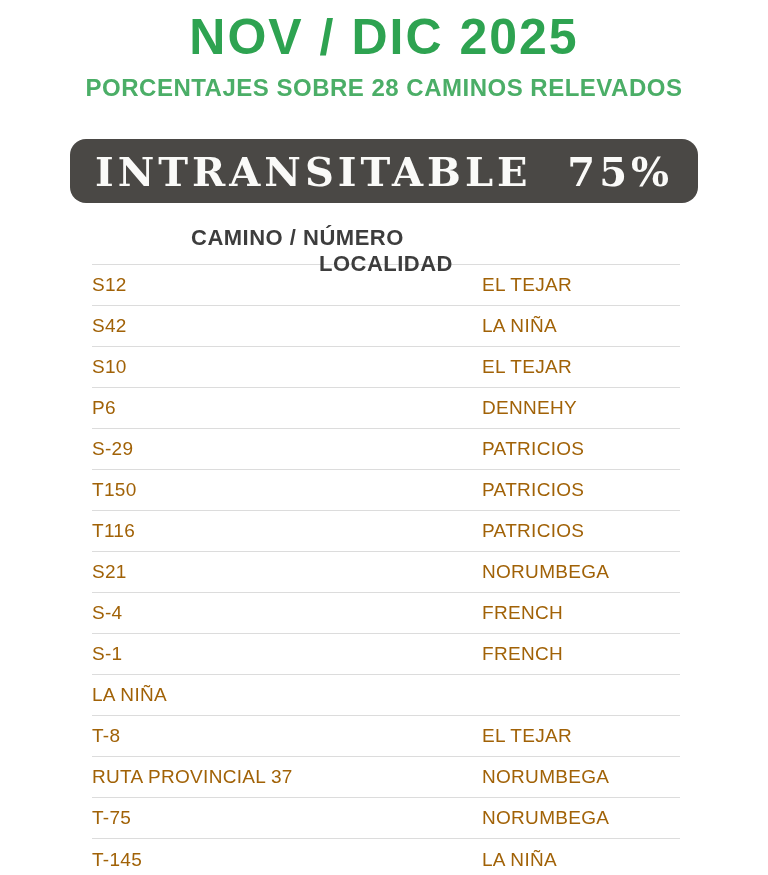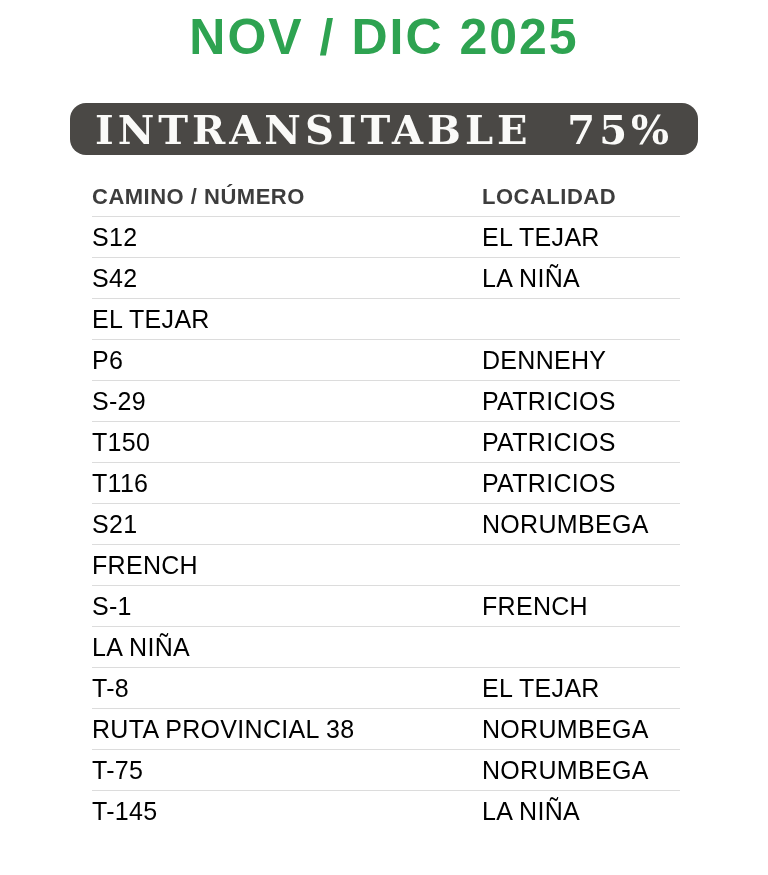--- a/index.html
+++ b/index.html
@@ -26,21 +26,21 @@
       font-size: 24px;
       line-height: 28px;
       font-weight: bold;
       letter-spacing: 0.5px;
       color: #4bae67;
     }
 
     .status-badge {
       margin: 37px 0 0 70px;
       width: 628px;
-      height: 52px;
+      height: 64px;
       background: #4a4845;
       border-radius: 16px;
       display: flex;
       align-items: center;
       justify-content: space-between;
       padding: 0 25px;
     }
     .status-badge .badge-text {
       color: #fafaf8;
       font-family: "DejaVu Serif", serif;
@@ -52,43 +52,44 @@
 
     .roads-table {
       margin: 22px 88px 0 92px;
     }
     .t-row {
       display: flex;
       height: 41px;
       align-items: center;
       border-bottom: 1px solid #dcdcdc;
     }
-    .t-row.header-row { height: 40px; }
+    .t-row.header-row { height: 40px; flex-direction: column; }
     .t-row:last-child { border-bottom: none; }
     .col-camino { width: 390px; }
     .col-localidad { flex: 1; }
     .header-row .cell {
       font-weight: bold;
       color: #3d3d3d;
       font-size: 22px;
       letter-spacing: 0.5px;
     }
     .data-row .cell {
-      color: #000000;
-      font-size: 25px;
+      color: #a16207;
+      font-size: 19px;
       letter-spacing: 0.3px;
     }
   </style>
 </head>
 <body>
 
 <div class="page">
 
   <h1 class="page-title">NOV / DIC 2025</h1>
 
+  <p class="page-subtitle">PORCENTAJES SOBRE 28 CAMINOS RELEVADOS</p>
 
   <div class="status-badge">
     <span class="badge-text">INTRANSITABLE</span>
     <span class="badge-text">75%</span>
   </div>
 
   <div class="roads-table">
     <div class="t-row header-row">
       <span class="cell col-camino">CAMINO / NÚMERO</span>
       <span class="cell col-localidad">LOCALIDAD</span>
@@ -98,20 +99,21 @@
       <span class="cell col-camino">S12</span>
       <span class="cell col-localidad">EL TEJAR</span>
     </div>
 
     <div class="t-row data-row">
       <span class="cell col-camino">S42</span>
       <span class="cell col-localidad">LA NIÑA</span>
     </div>
 
     <div class="t-row data-row">
+      <span class="cell col-camino">S10</span>
       <span class="cell col-localidad">EL TEJAR</span>
     </div>
 
     <div class="t-row data-row">
       <span class="cell col-camino">P6</span>
       <span class="cell col-localidad">DENNEHY</span>
     </div>
 
     <div class="t-row data-row">
       <span class="cell col-camino">S-29</span>
@@ -127,39 +129,40 @@
       <span class="cell col-camino">T116</span>
       <span class="cell col-localidad">PATRICIOS</span>
     </div>
 
     <div class="t-row data-row">
       <span class="cell col-camino">S21</span>
       <span class="cell col-localidad">NORUMBEGA</span>
     </div>
 
     <div class="t-row data-row">
+      <span class="cell col-camino">S-4</span>
       <span class="cell col-localidad">FRENCH</span>
     </div>
 
     <div class="t-row data-row">
       <span class="cell col-camino">S-1</span>
       <span class="cell col-localidad">FRENCH</span>
     </div>
 
     <div class="t-row data-row">
       <span class="cell col-localidad">LA NIÑA</span>
     </div>
 
     <div class="t-row data-row">
       <span class="cell col-camino">T-8</span>
       <span class="cell col-localidad">EL TEJAR</span>
     </div>
 
     <div class="t-row data-row">
-      <span class="cell col-camino">RUTA PROVINCIAL 38</span>
+      <span class="cell col-camino">RUTA PROVINCIAL 37</span>
       <span class="cell col-localidad">NORUMBEGA</span>
     </div>
 
     <div class="t-row data-row">
       <span class="cell col-camino">T-75</span>
       <span class="cell col-localidad">NORUMBEGA</span>
     </div>
 
     <div class="t-row data-row">
       <span class="cell col-camino">T-145</span>

